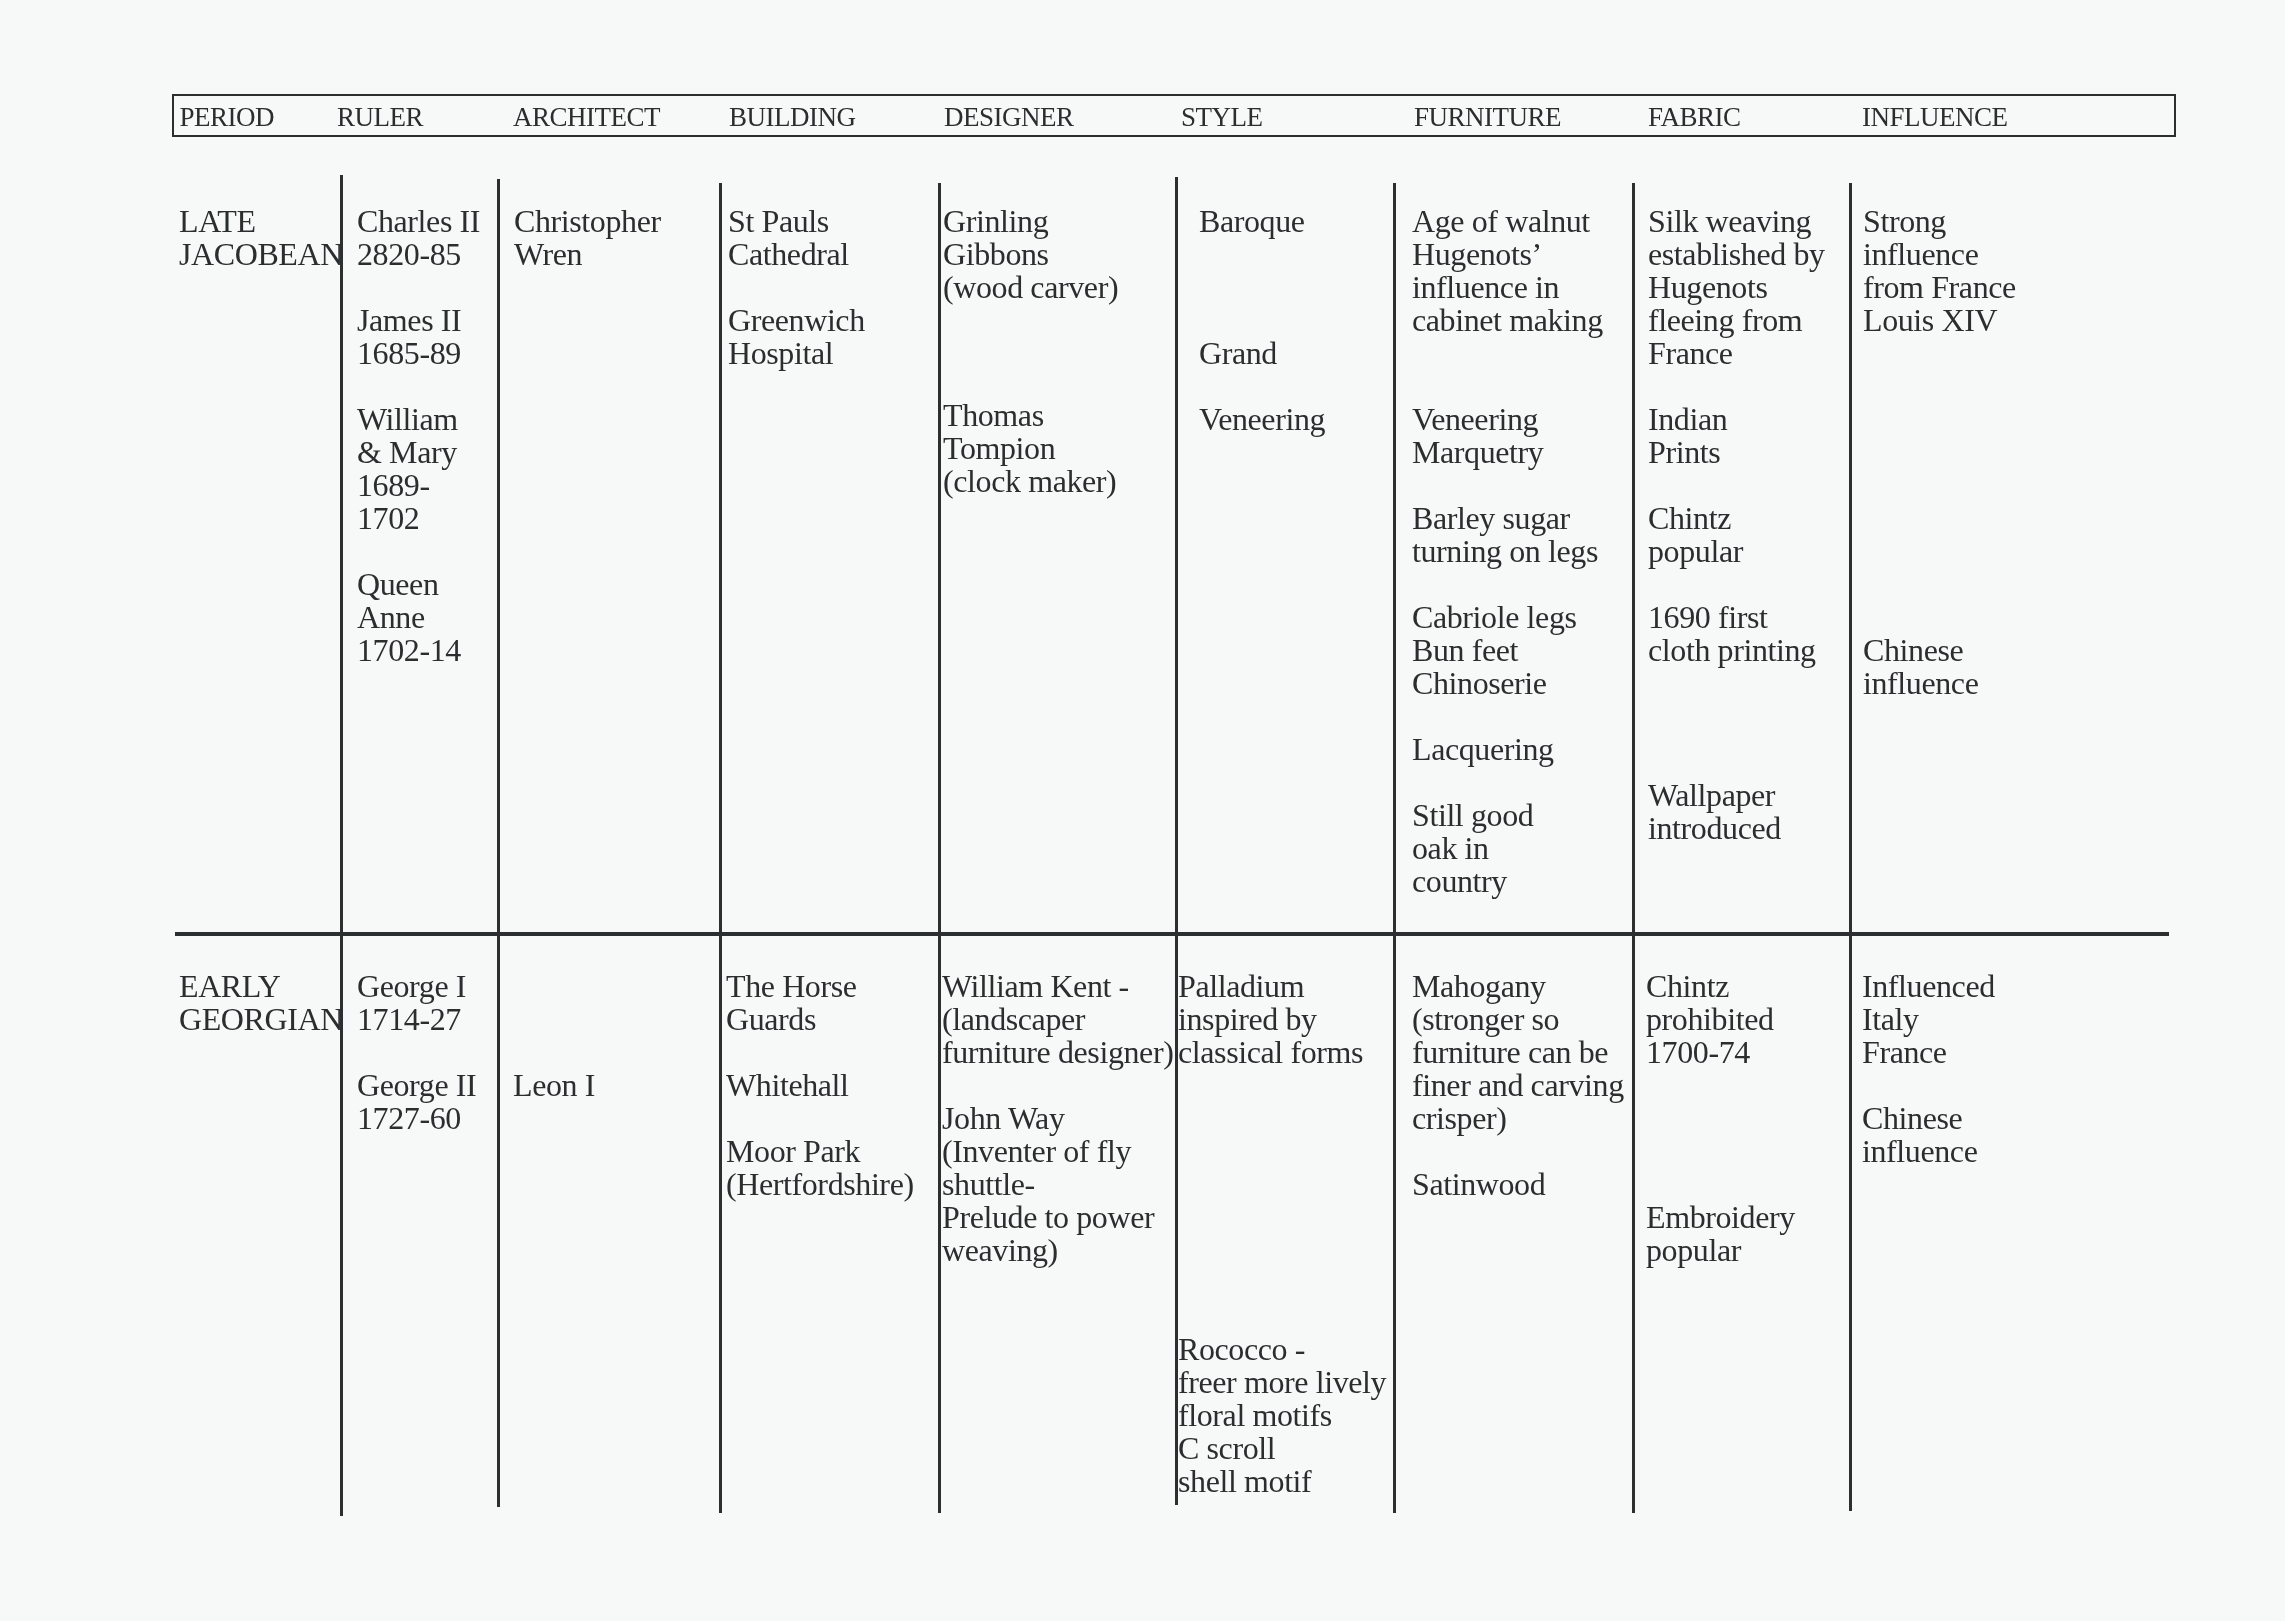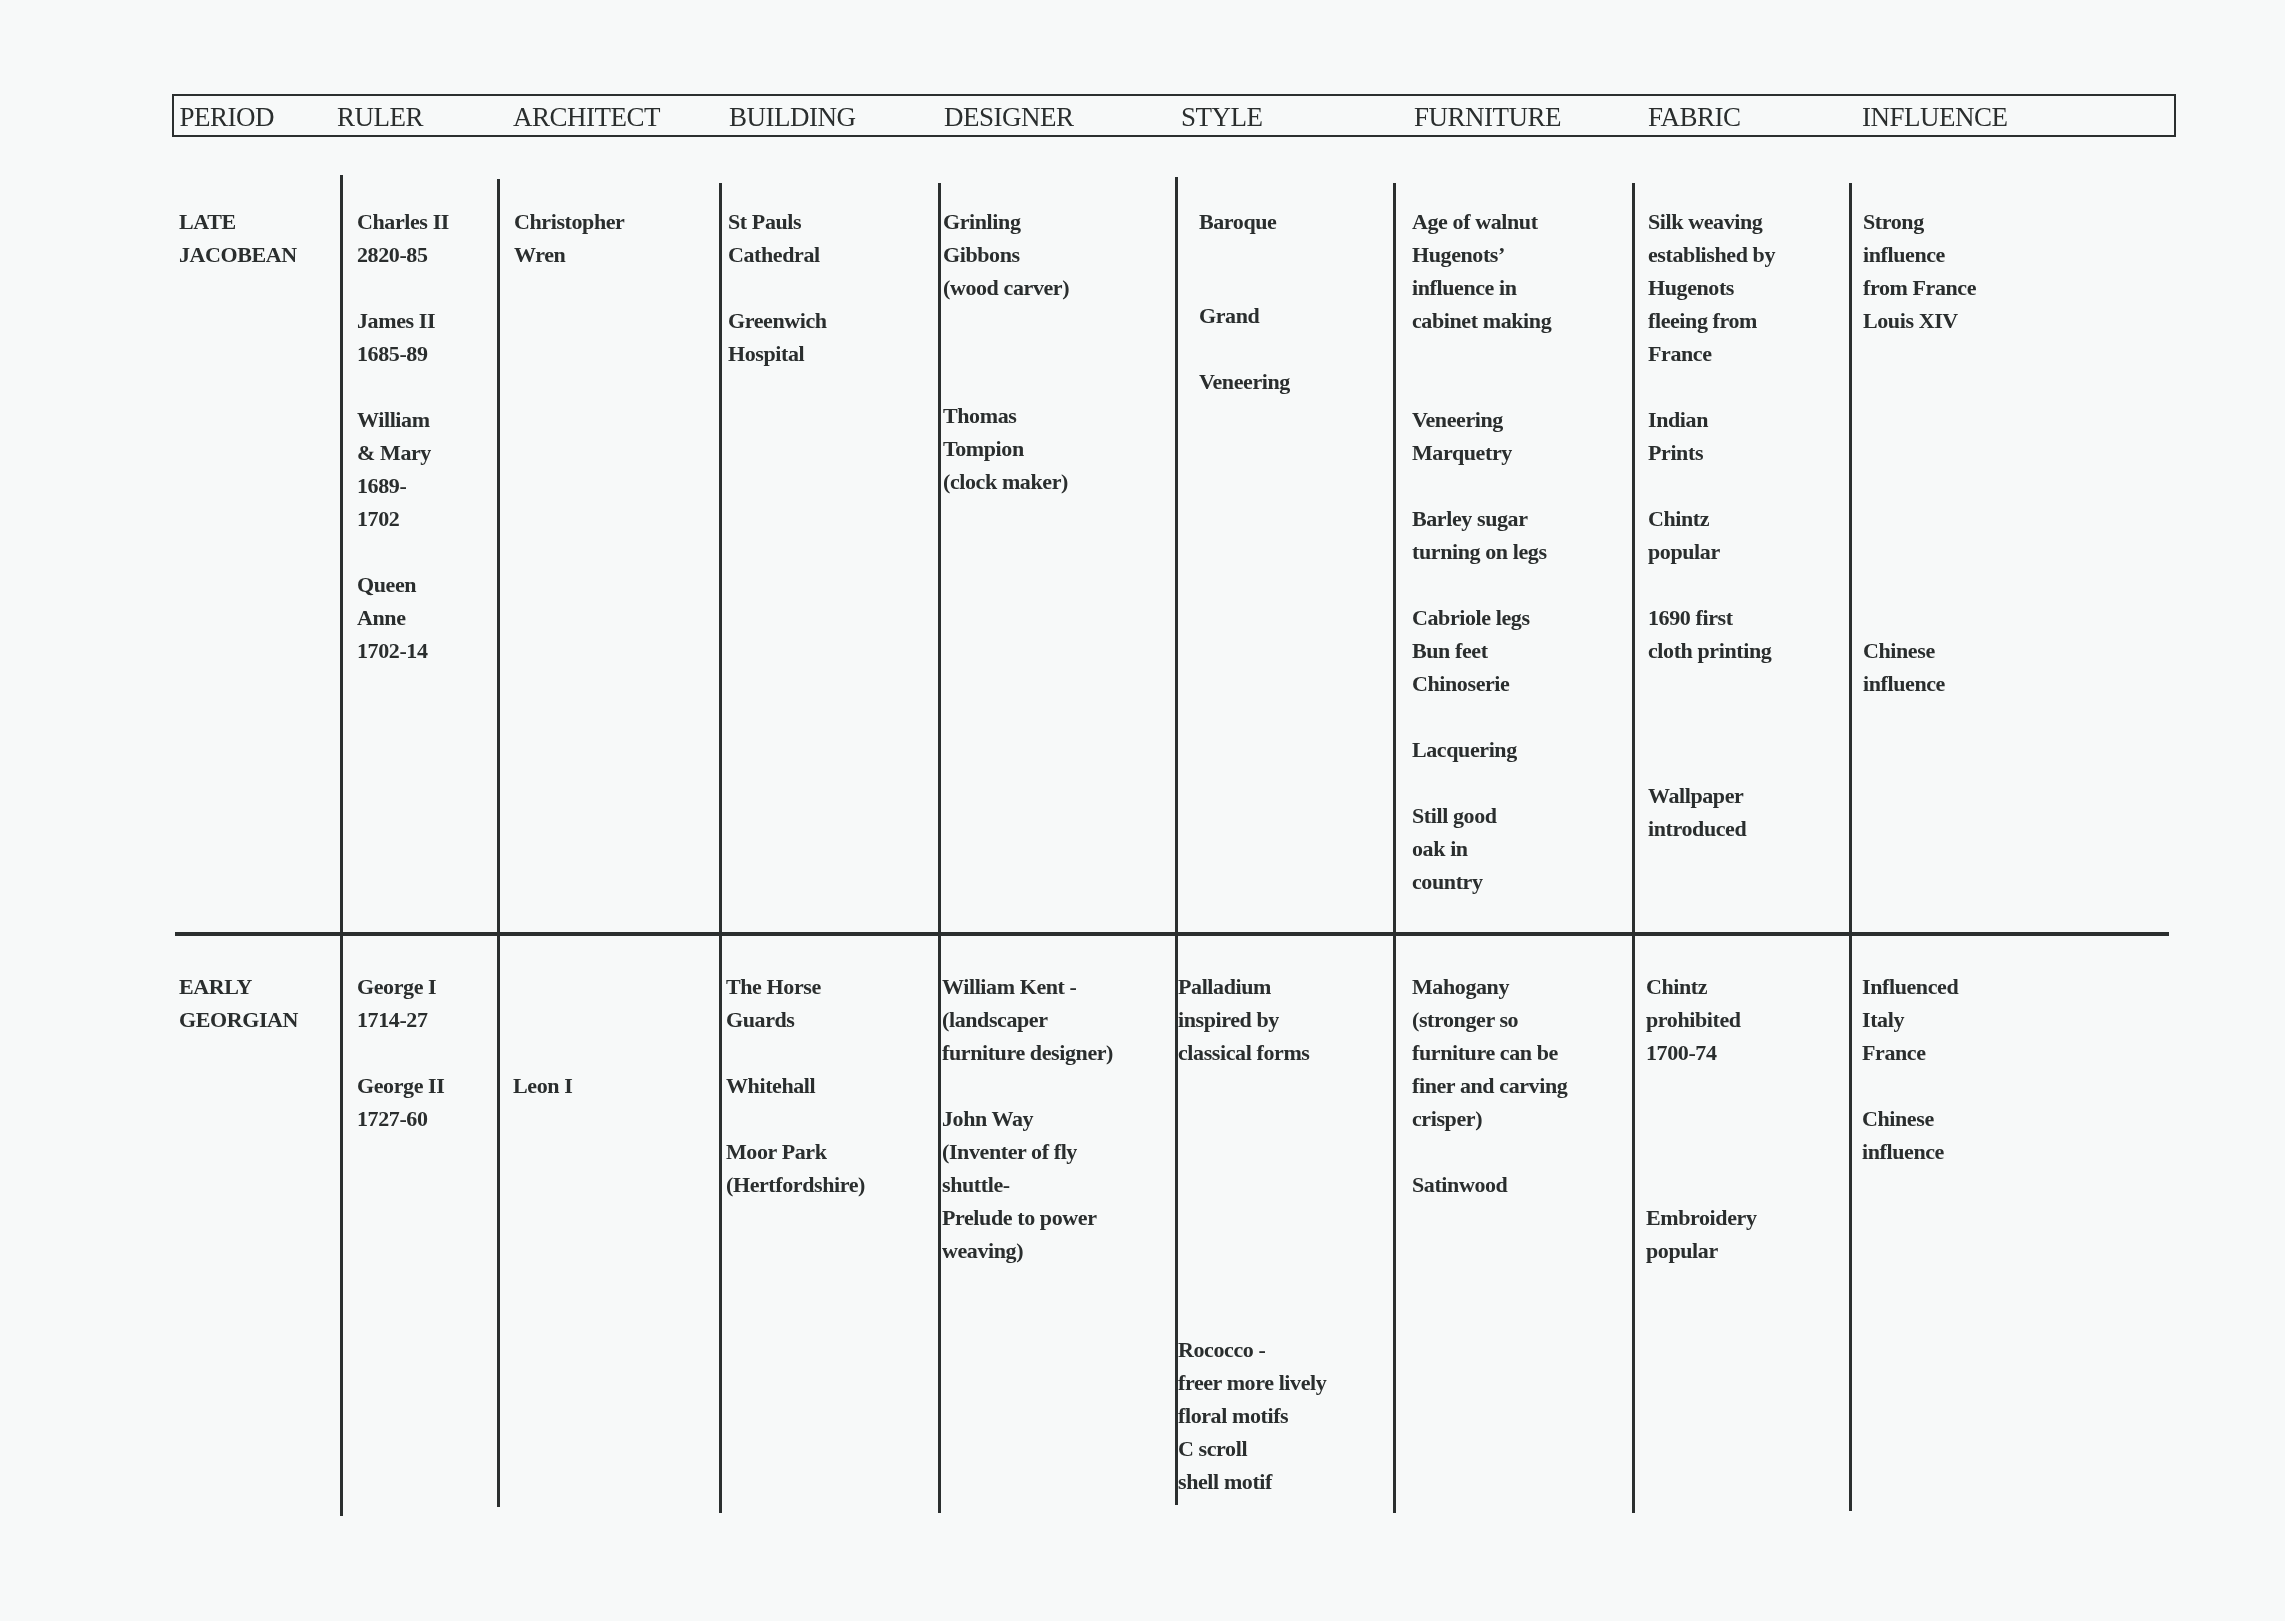--- a/index.html
+++ b/index.html
@@ -26,24 +26,23 @@
     position: absolute;
     width: 2.8px; background: #2b2f2f;
   }
   .hline {
     position: absolute;
     left: 175px; width: 1994px; height: 3.8px;
     top: 932px; background: #2b2f2f;
   }
   .cell {
     position: absolute;
-    font-size: 22px; line-height: 33px;
+    font-size: 32px; line-height: 33px;
     letter-spacing: -0.4px;
     white-space: nowrap;
-    font-weight: bold;
   }
   .blk { margin: 0 0 33px 0; }
   .blk:last-child { margin-bottom: 0; }
   .ln { display: block; }
 </style>
 </head>
 <body>
 
 <div class="header-box">
   <span class="hcell" style="left:5.6px">PERIOD</span>
@@ -120,21 +119,21 @@
     <span class="ln">(wood carver)</span>
   </div>
   <div class="blk">
     <span class="ln">Thomas</span>
     <span class="ln">Tompion</span>
     <span class="ln">(clock maker)</span>
   </div>
 </div>
 
 <div class="cell" style="left:1199px; top:205px">
-  <div class="blk" style="margin-bottom:61px">
+  <div class="blk" style="margin-bottom:99px">
     <span class="ln">Baroque</span>
   </div>
   <div class="blk" style="margin-bottom:33px">
     <span class="ln">Grand</span>
   </div>
   <div class="blk">
     <span class="ln">Veneering</span>
   </div>
 </div>
 

